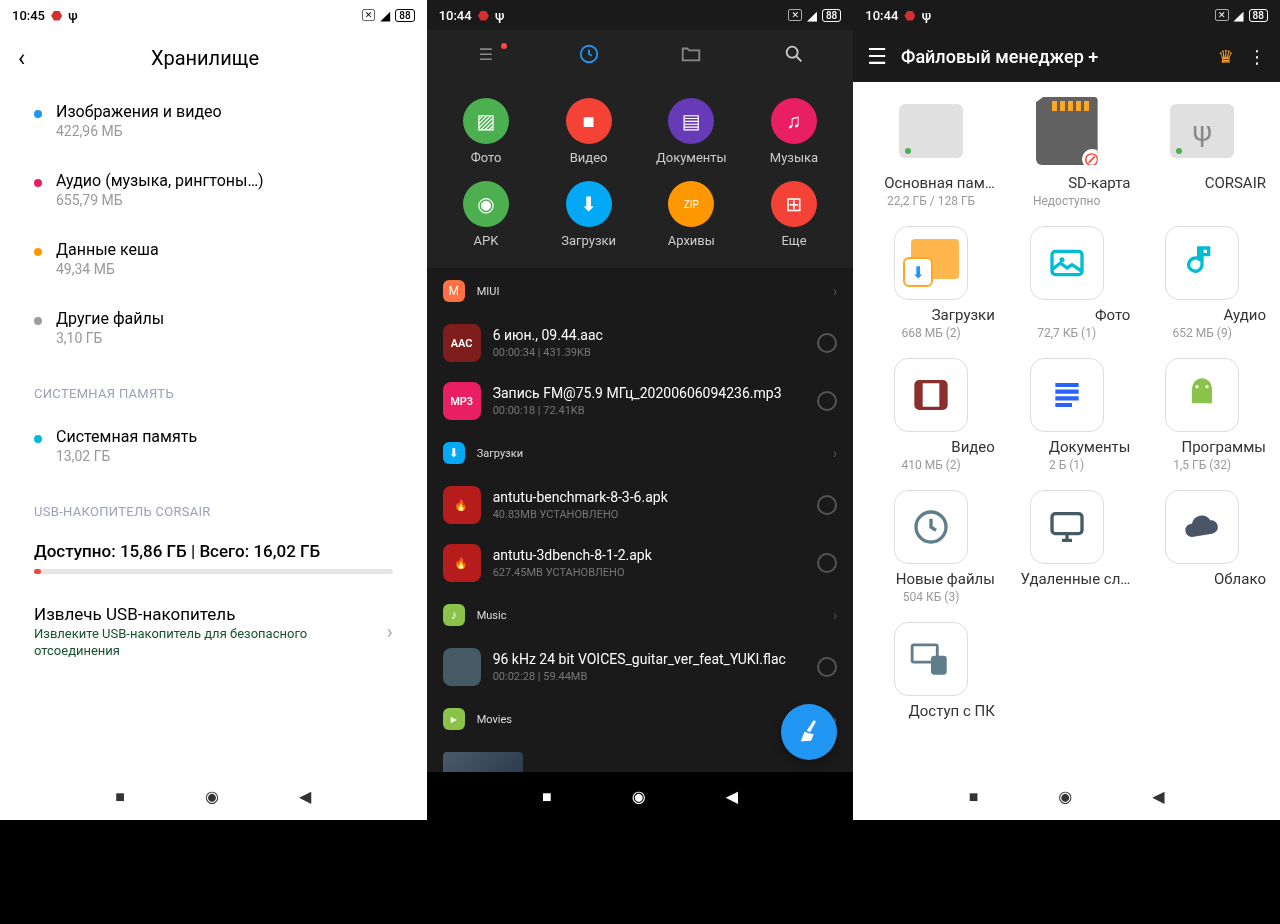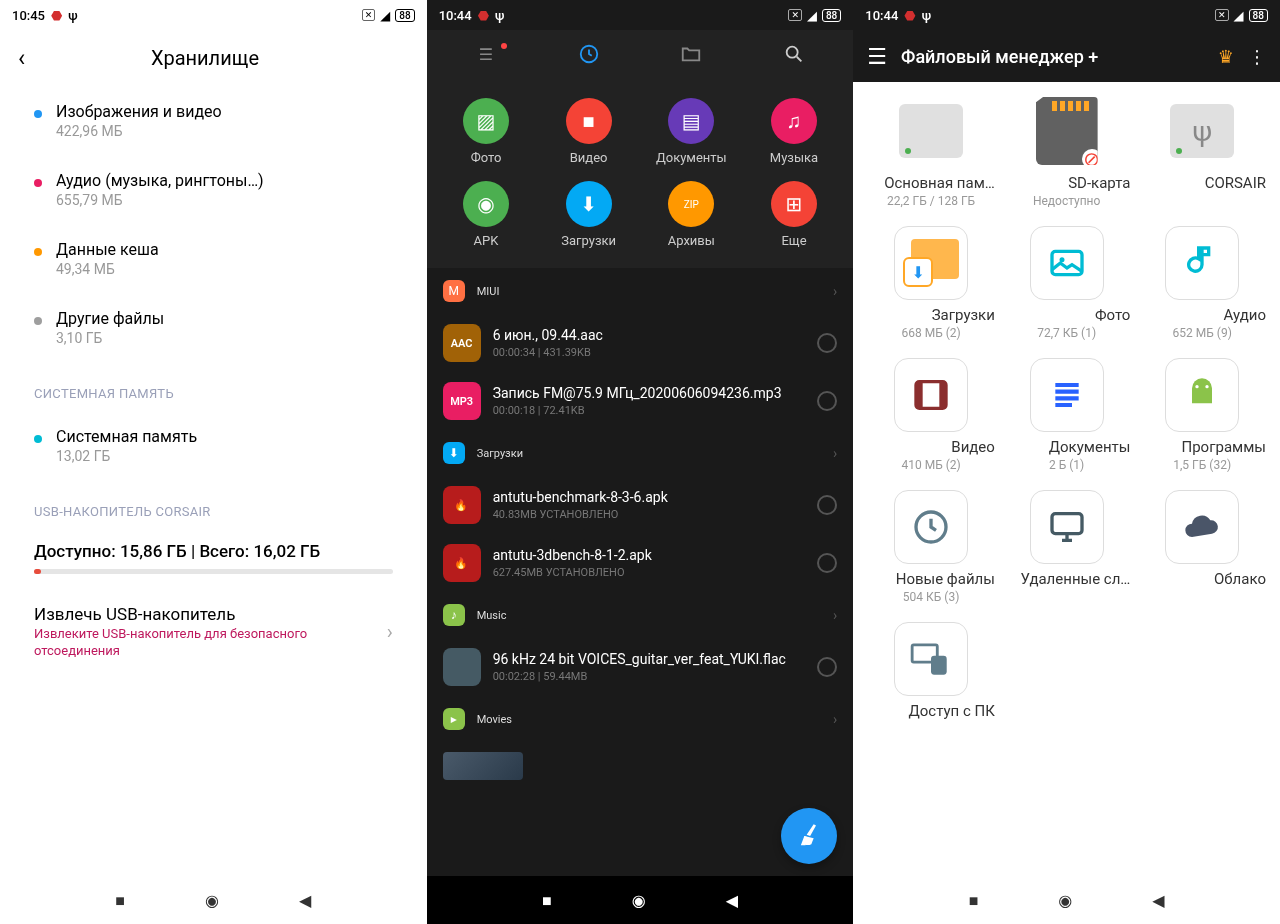--- a/index.html
+++ b/index.html
@@ -1,17 +1,17 @@
 <!DOCTYPE html>
 <html><head>
 <meta charset="utf-8">
 <style>
 * { margin: 0; padding: 0; box-sizing: border-box; font-family: -apple-system, Roboto, sans-serif; }
 body { display: flex; width: 1280px; height: 924px; background: #000; }
-.screen { width: 426.67px; height: 924px; position: relative; display: flex; flex-direction: column; }
+.screen { width: 426.67px; height: 820px; position: relative; display: flex; flex-direction: column; }
 
 
 .s1 { background: #fff; color: #000; }
 .statusbar { height: 30px; display: flex; align-items: center; padding: 0 12px; font-size: 13px; font-weight: 500; }
 .s1 .statusbar { color: #000; }
 .sb-left { display: flex; gap: 6px; align-items: center; }
 .sb-right { margin-left: auto; display: flex; gap: 5px; align-items: center; }
 .header1 { display: flex; align-items: center; padding: 14px 18px; }
 .back-arrow { font-size: 24px; color: #000; }
 .h1-title { flex: 1; text-align: center; font-size: 20px; font-weight: 400; margin-right: 24px; }
@@ -21,21 +21,21 @@
 .s1-text { flex: 1; }
 .s1-label { font-size: 16px; color: #000; margin-bottom: 2px; }
 .s1-sub { font-size: 14px; color: #999; }
 .s1-section { font-size: 13px; color: #9aa0b8; padding: 24px 0 10px 0; letter-spacing: 0.3px; }
 .s1-usb { font-size: 17px; font-weight: 500; padding: 12px 0 8px; }
 .s1-bar { height: 5px; background: #e5e5e5; border-radius: 3px; margin-bottom: 20px; position: relative; }
 .s1-bar-fill { height: 100%; width: 2%; background: #e74c3c; border-radius: 3px; }
 .s1-eject { display: flex; align-items: center; padding: 10px 0; }
 .s1-eject-text { flex: 1; }
 .s1-eject-title { font-size: 17px; margin-bottom: 2px; }
-.s1-eject-sub { font-size: 13px; color: #be185d; line-height: 1.3; }
+.s1-eject-sub { font-size: 13px; color: #14532d; line-height: 1.3; }
 .s1-chevron { font-size: 20px; color: #aaa; }
 
 
 .s2 { background: #1a1a1a; color: #fff; }
 .s2 .statusbar { color: #fff; }
 .s2-tabs { display: flex; height: 48px; align-items: center; padding: 0 8px; background: #222; position: relative; }
 .s2-tab { flex: 1; text-align: center; color: #888; position: relative; }
 .s2-tab.active { color: #2196f3; }
 .s2-tab-dot { position: absolute; top: -2px; right: 30%; width: 6px; height: 6px; background: #f44; border-radius: 50%; }
 .s2-usb-banner { background: #2c2c2c; text-align: center; padding: 12px; font-size: 14px; color: #999; }
@@ -228,21 +228,21 @@
       <div class="s2-cat-label">Еще</div>
     </div>
     </div>
   <div id="s2-sections" style="flex:1;overflow:hidden;">
       <div class="s2-section">
     <div class="s2-sec-icon" style="background:#ff7043">M</div>
     <div class="s2-sec-label">MIUI</div>
     <div class="s2-sec-chev">›</div>
   </div>
       <div class="s2-file">
-      <div class="s2-file-icon " style="background:#a16207">AAC</div>
+      <div class="s2-file-icon " style="background:#7f1d1d">AAC</div>
       <div class="s2-file-text">
         <div class="s2-file-name">6 июн., 09.44.aac</div>
         <div class="s2-file-meta">00:00:34  |  431.39KB</div>
       </div>
       <div class="s2-radio"></div>
     </div>
       <div class="s2-file">
       <div class="s2-file-icon " style="background:#e91e63">MP3</div>
       <div class="s2-file-text">
         <div class="s2-file-name">Запись FM@75.9 МГц_20200606094236.mp3</div>

